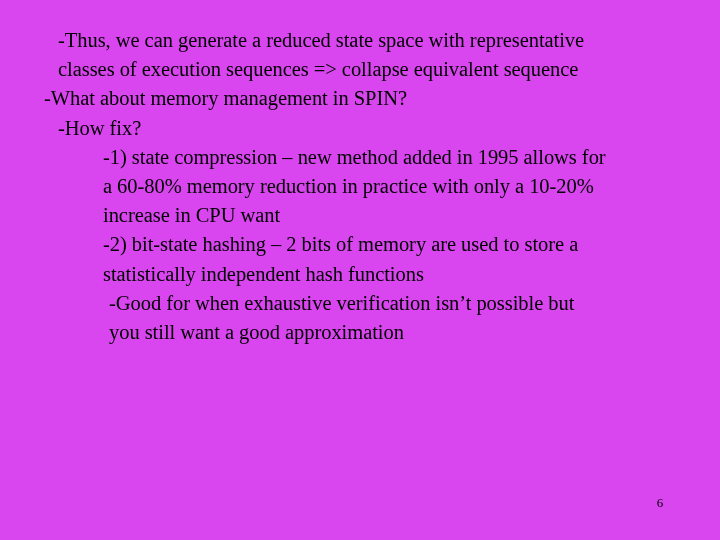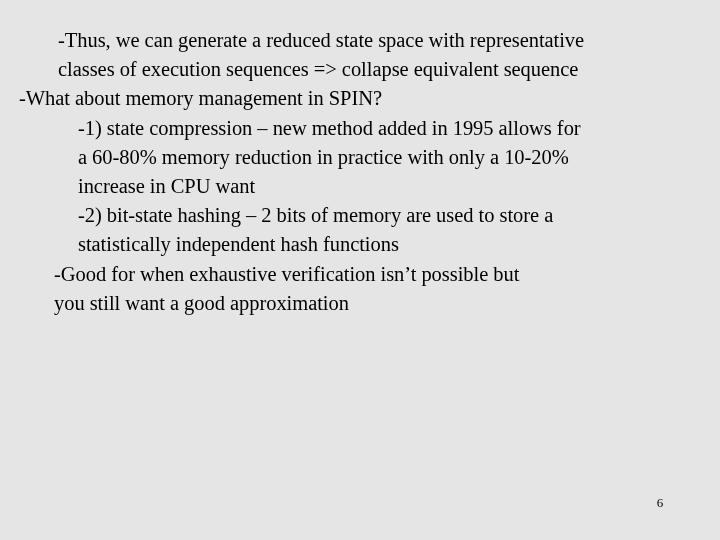--- a/index.html
+++ b/index.html
@@ -12,42 +12,42 @@
     height: 540px;
     background: #ffffff;
     font-family: "Liberation Serif", "DejaVu Serif", serif;
     color: #000000;
     overflow: hidden;
   }
   .slide {
     position: relative;
     width: 720px;
     height: 540px;
-    background: #e5e5e5;
+    background: #d946ef;
     box-sizing: border-box;
   }
   .body-text {
     position: absolute;
     left: 0;
     top: 26px;
     width: 720px;
   }
   .line {
     font-size: 20.5px;
     line-height: 29.2px;
     white-space: pre;
     color: #000000;
     letter-spacing: -0.05px;
     font-weight: 400;
   }
   
-  .lvl1 { padding-left: 19px; }
+  .lvl1 { padding-left: 44px; }
   .lvl2 { padding-left: 58px; }
-  .lvl3 { padding-left: 78px; }
-  .lvl4 { padding-left: 54px; }
+  .lvl3 { padding-left: 103px; }
+  .lvl4 { padding-left: 109px; }
 
   .page-number {
     position: absolute;
     left: 648px;
     top: 495px;
     width: 24px;
     text-align: center;
     font-size: 13px;
     line-height: 16px;
     color: #000000;
@@ -56,20 +56,21 @@
 </style>
 </head>
 <body>
 
 <div class="slide">
 
   <div class="body-text">
     <div class="line lvl2">-Thus, we can generate a reduced state space with representative</div>
     <div class="line lvl2">classes of execution sequences =&gt; collapse equivalent sequence</div>
     <div class="line lvl1">-What about memory management in SPIN?</div>
+    <div class="line lvl2">-How fix?</div>
     <div class="line lvl3">-1) state compression – new method added in 1995 allows for</div>
     <div class="line lvl3">a 60-80% memory reduction in practice with only a 10-20%</div>
     <div class="line lvl3">increase in CPU want</div>
     <div class="line lvl3">-2) bit-state hashing – 2 bits of memory are used to store a</div>
     <div class="line lvl3">statistically independent hash functions</div>
     <div class="line lvl4">-Good for when exhaustive verification isn’t possible but</div>
     <div class="line lvl4">you still want a good approximation</div>
   </div>
 
   <div class="page-number">6</div>

